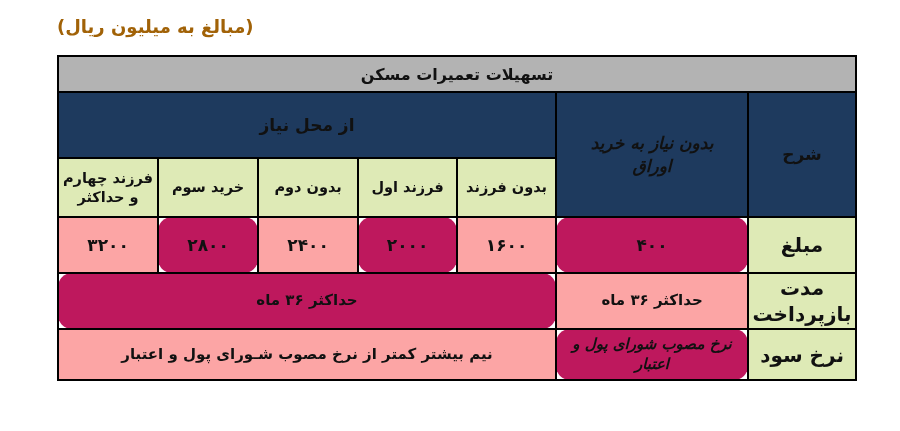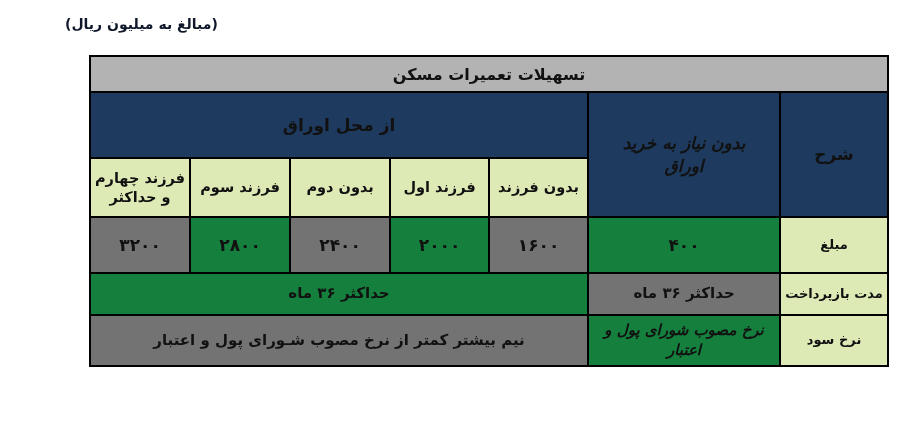--- a/index.html
+++ b/index.html
@@ -13,37 +13,36 @@
     position: relative;
   }
   #stage {
     position: absolute;
     inset: 0;
     width: 900px;
     height: 431px;
   }
   .unit-note {
     position: absolute;
-    left: 65px;
+    left: 57px;
     top: 16px;
     direction: rtl;
-    font-size: 14px;
+    font-size: 18px;
     font-weight: bold;
-    color: #0f172a;
+    color: #a16207;
     white-space: nowrap;
   }
   table.facility {
     position: absolute;
     left: 57px;
     top: 55px;
     direction: rtl;
     border-collapse: collapse;
     table-layout: fixed;
     width: 798px;
-    margin-left: 32px;
   }
   table.facility td {
     border: 2px solid #000000;
     text-align: center;
     vertical-align: middle;
     padding: 1px 2px;
     font-weight: bold;
     color: #111111;
     overflow: hidden;
   }
@@ -64,29 +63,29 @@
     font-size: 17px;
     line-height: 1.35;
   }
   td.navy .wrap-narrow {
     display: inline-block;
     max-width: 150px;
     font-style: italic;
   }
   td.green {
     background: #deeab6;
-    font-size: 13px;
+    font-size: 20px;
     line-height: 1.3;
   }
   td.green.sub {
     font-size: 14.5px;
     padding: 1px 3px;
   }
-  td.cell-white { background: #15803d; }
-  td.cell-gray  { background: #737373; }
+  td.cell-white { background: #be185d; border-radius: 14px; }
+  td.cell-gray  { background: #fca5a5; }
   td.num  { font-size: 17px; }
   td.text { font-size: 15px; line-height: 1.3; }
   td.text .wrap-mid {
     display: inline-block;
     max-width: 160px;
     font-style: italic;
   }
 </style>
 </head>
 <body>
@@ -109,28 +108,28 @@
     <tbody>
         <tr class="r-title">
       <td class="title-bar" colspan="7">تسهیلات تعمیرات مسکن</td>
     </tr>
 
     <tr class="r-head1">
       <td class="navy" rowspan="2">شرح</td>
       <td class="navy" rowspan="2">
         <span class="wrap-narrow">بدون نیاز به خرید اوراق</span>
       </td>
-      <td class="navy" colspan="5">از محل اوراق</td>
+      <td class="navy" colspan="5">از محل نیاز</td>
     </tr>
 
     <tr class="r-head2">
       <td class="green sub">بدون فرزند</td>
       <td class="green sub">فرزند اول</td>
       <td class="green sub">بدون دوم</td>
-      <td class="green sub">فرزند سوم</td>
+      <td class="green sub">خرید سوم</td>
       <td class="green sub">فرزند چهارم و حداکثر</td>
     </tr>
 
     <tr class="r-amount">
       <td class="green">مبلغ</td>
       <td class="cell-white num">۴۰۰</td>
       <td class="cell-gray num">۱۶۰۰</td>
       <td class="cell-white num">۲۰۰۰</td>
       <td class="cell-gray num">۲۴۰۰</td>
       <td class="cell-white num">۲۸۰۰</td>

